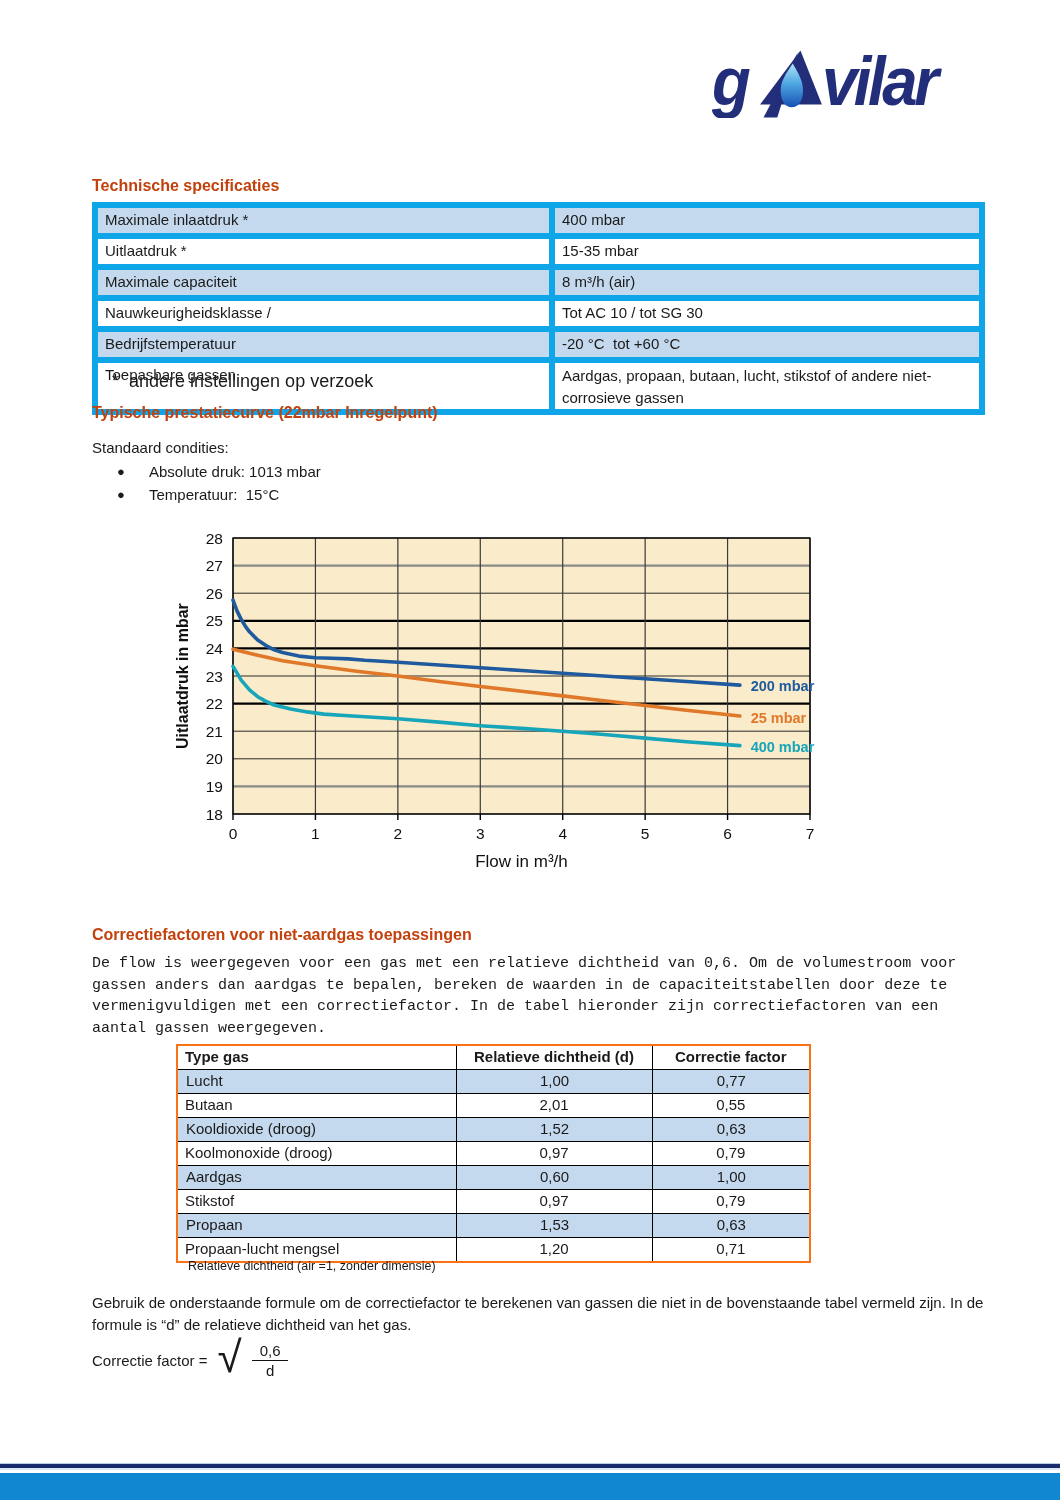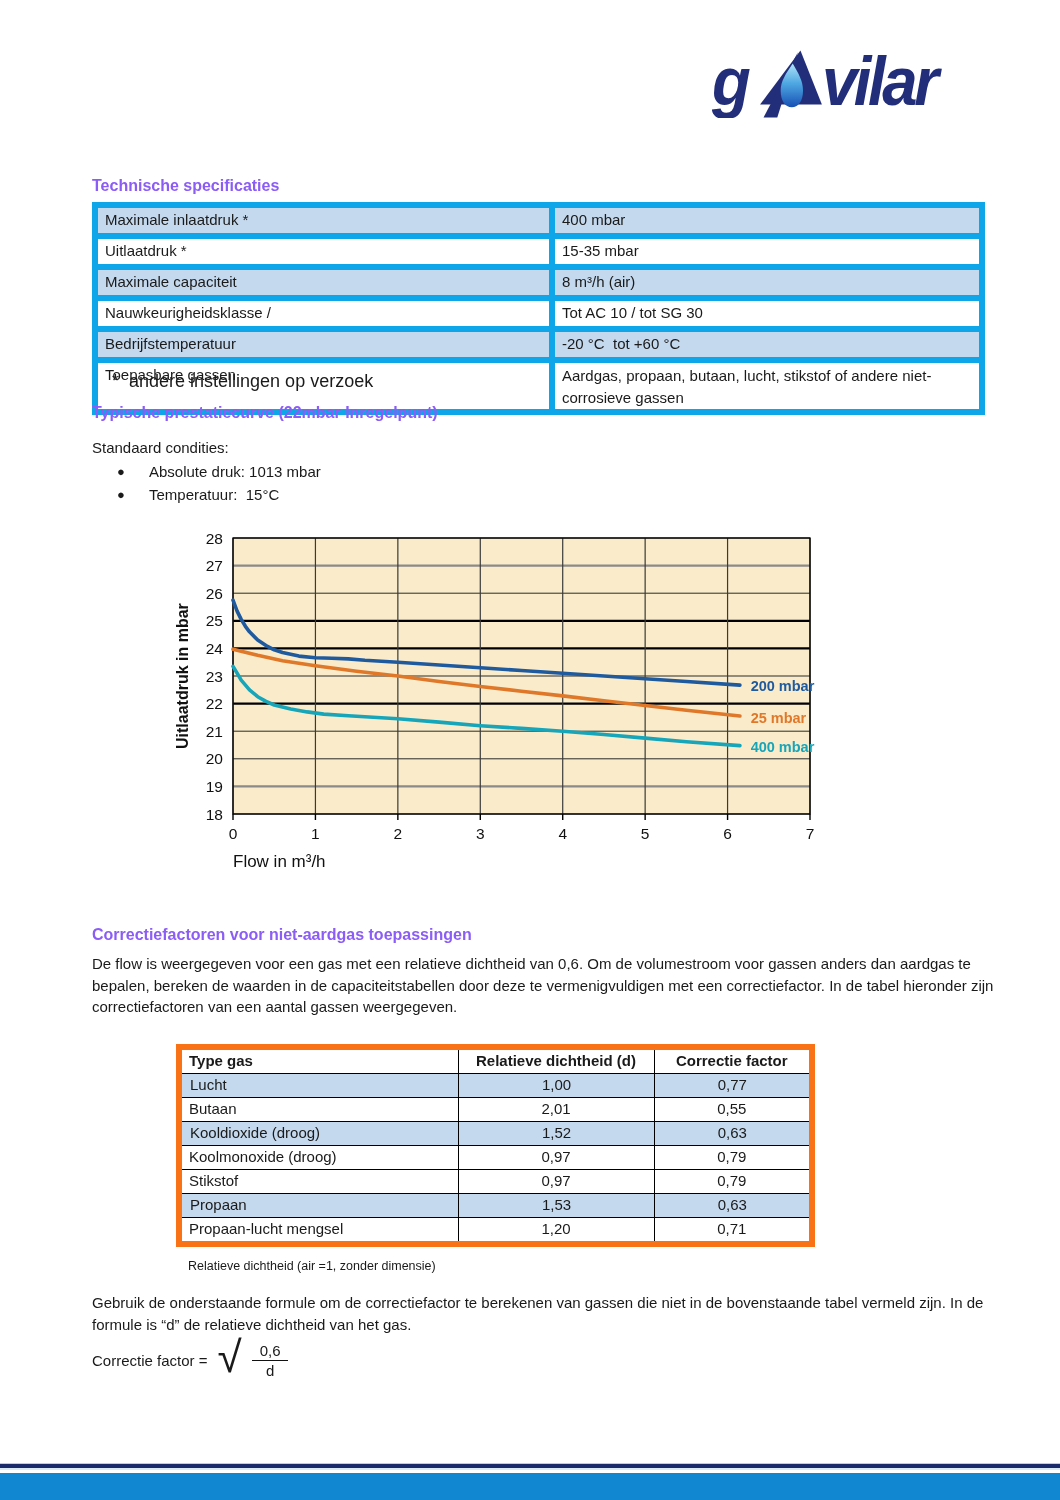--- a/index.html
+++ b/index.html
@@ -9,21 +9,21 @@
     font-family:"Liberation Sans", sans-serif; color:#1a1a1a; overflow:hidden;
     margin:0 auto;
   }
   .keep-space { white-space:pre-wrap; }
 
   
   .logo-block { position:absolute; top:50px; right:68px; width:280px; text-align:right; }
   .logo-tagline { color:#1095d2; font-weight:bold; font-style:italic; font-size:24px; margin-top:0px; letter-spacing:0px; }
 
   
-  .sec-title { position:absolute; left:92px; color:#8b5cf6; font-weight:bold; font-size:16px; }
+  .sec-title { position:absolute; left:92px; color:#c2410c; font-weight:bold; font-size:16px; }
 
   
   .spec-table { position:absolute; left:92px; top:202px; width:893px; border-collapse:collapse; font-size:15px; }
   .spec-table td { border:6px solid #0ea5e9; padding:2px 7px 3px 7px; vertical-align:top; line-height:20px; }
   .spec-table td.lbl { width:457px; }
   .spec-table tr.alt td { background:#c5d9ee; }
   .footnote { position:absolute; left:92px; top:371px; font-size:18px;padding-left:20px; }
 
   
   .plain-text { position:absolute; font-size:15px; }
@@ -33,33 +33,33 @@
 
   
   .chart-wrap { position:absolute; left:170px; top:530px; width:690px; height:362px; }
   .chart-wrap svg { position:absolute; left:0; top:0; }
   svg text { font-family:"Liberation Sans", sans-serif; }
   .y-axis-title {
     position:absolute; left:4px; top:8px; height:276px; width:24px;
     writing-mode:vertical-rl; transform:rotate(180deg);
     font-weight:bold; font-size:16px; text-align:center; color:#111;
   }
-  .x-axis-title { position:absolute; left:63px; top:322px; width:577px; font-size:17px; color:#111; }
+  .x-axis-title { position:absolute; left:63px; top:322px; width:577px; text-align:center; font-size:17px; color:#111; }
 
   
   .para { position:absolute; left:92px; font-size:15px; line-height:21.5px; }
 
   
   .corr-table { position:absolute; left:176px; top:1044px; border-collapse:collapse; font-size:15px; }
   .corr-table td, .corr-table th { border:1px solid #000; padding:1px 7px 2px 7px; line-height:20px; }
   .corr-table th { font-weight:bold; text-align:center; background:#fff; }
   .corr-table .c-gas { width:279px; text-align:left; }
   .corr-table .c-num { width:196px; text-align:center; }
   .corr-table .c-fac { width:158px; text-align:center; }
-  .corr-table { border:6px solid #f97316; }
+  .corr-table { border:2px solid #f97316; }
   .corr-table tr.alt td { background:#c5d9ee;padding-left:8px; }
   .table-note { position:absolute; left:188px; top:1259px; font-size:12.5px; }
 
   
   .formula { position:absolute; left:92px; top:1337px; display:flex; align-items:center; font-size:15px; }
   .formula .radical { font-size:44px; font-weight:normal; line-height:40px; margin:0 6px 6px 10px; }
   .formula .frac { display:inline-block; text-align:center; margin-left:4px; }
   .formula .frac .num { display:block; border-bottom:1.6px solid #111; padding:0 8px 1px 8px; }
   .formula .frac .den { display:block; padding-top:1px; }
 
@@ -186,21 +186,21 @@
         <polyline points="63.0,119.2 87.7,125.3 112.5,130.8 145.4,135.8 186.6,141.3 227.9,146.0 269.1,151.5 310.3,156.5 351.5,161.2 392.7,165.9 433.9,170.8 475.1,175.5 516.4,180.2 569.9,186.0" fill="none" stroke="#e0782a" stroke-width="3.6" stroke-linecap="round" stroke-linejoin="round"></polyline>
         <text x="580.6514285714286" y="192.95199999999997" font-size="14.5" font-weight="bold" fill="#e0782a">25 mbar</text>
         <polyline points="63.0,136.3 67.1,143.2 71.2,150.1 79.5,159.8 87.7,166.7 96.0,171.4 104.2,175.0 120.7,179.1 137.2,181.9 153.7,184.1 178.4,185.7 227.9,188.8 269.1,192.1 310.3,195.7 351.5,198.4 392.7,201.2 433.9,204.5 475.1,208.1 516.4,211.7 569.9,215.6" fill="none" stroke="#17a5ba" stroke-width="3.6" stroke-linecap="round" stroke-linejoin="round"></polyline>
         <text x="580.6514285714286" y="222.20799999999994" font-size="14.5" font-weight="bold" fill="#17a5ba">400 mbar</text>
       </svg>
     <div class="y-axis-title">Uitlaatdruk in mbar</div>
     <div class="x-axis-title">Flow in m³/h</div>
   </div>
 
   <div class="sec-title" style="top:926px;">Correctiefactoren voor niet-aardgas toepassingen</div>
-  <div class="para" style="top:953px; width:906px;">De flow is weergegeven voor een gas met een relatieve dichtheid van 0,6. Om de volumestroom voor gassen anders dan aardgas te bepalen, bereken de waarden in de capaciteitstabellen  door deze te vermenigvuldigen met een correctiefactor. In de tabel hieronder zijn correctiefactoren van een aantal gassen weergegeven.</div>
+  <div class="para" style="top:953px; width:906px;font-family:Liberation Mono, monospace;">De flow is weergegeven voor een gas met een relatieve dichtheid van 0,6. Om de volumestroom voor gassen anders dan aardgas te bepalen, bereken de waarden in de capaciteitstabellen  door deze te vermenigvuldigen met een correctiefactor. In de tabel hieronder zijn correctiefactoren van een aantal gassen weergegeven.</div>
 
   <table class="corr-table">
     <thead>
       <tr>
         <th class="c-gas">Type gas</th>
         <th class="c-num">Relatieve dichtheid (d)</th>
         <th class="c-fac">Correctie factor</th>
       </tr>
     </thead>
     <tbody>
@@ -216,20 +216,25 @@
       </tr>
       <tr class="alt">
         <td class="c-gas">Kooldioxide (droog)</td>
         <td class="c-num">1,52</td>
         <td class="c-fac">0,63</td>
       </tr>
       <tr>
         <td class="c-gas">Koolmonoxide (droog)</td>
         <td class="c-num">0,97</td>
         <td class="c-fac">0,79</td>
+      </tr>
+      <tr class="alt">
+        <td class="c-gas">Aardgas</td>
+        <td class="c-num">0,60</td>
+        <td class="c-fac">1,00</td>
       </tr>
       <tr>
         <td class="c-gas">Stikstof</td>
         <td class="c-num">0,97</td>
         <td class="c-fac">0,79</td>
       </tr>
       <tr class="alt">
         <td class="c-gas">Propaan</td>
         <td class="c-num">1,53</td>
         <td class="c-fac">0,63</td>

